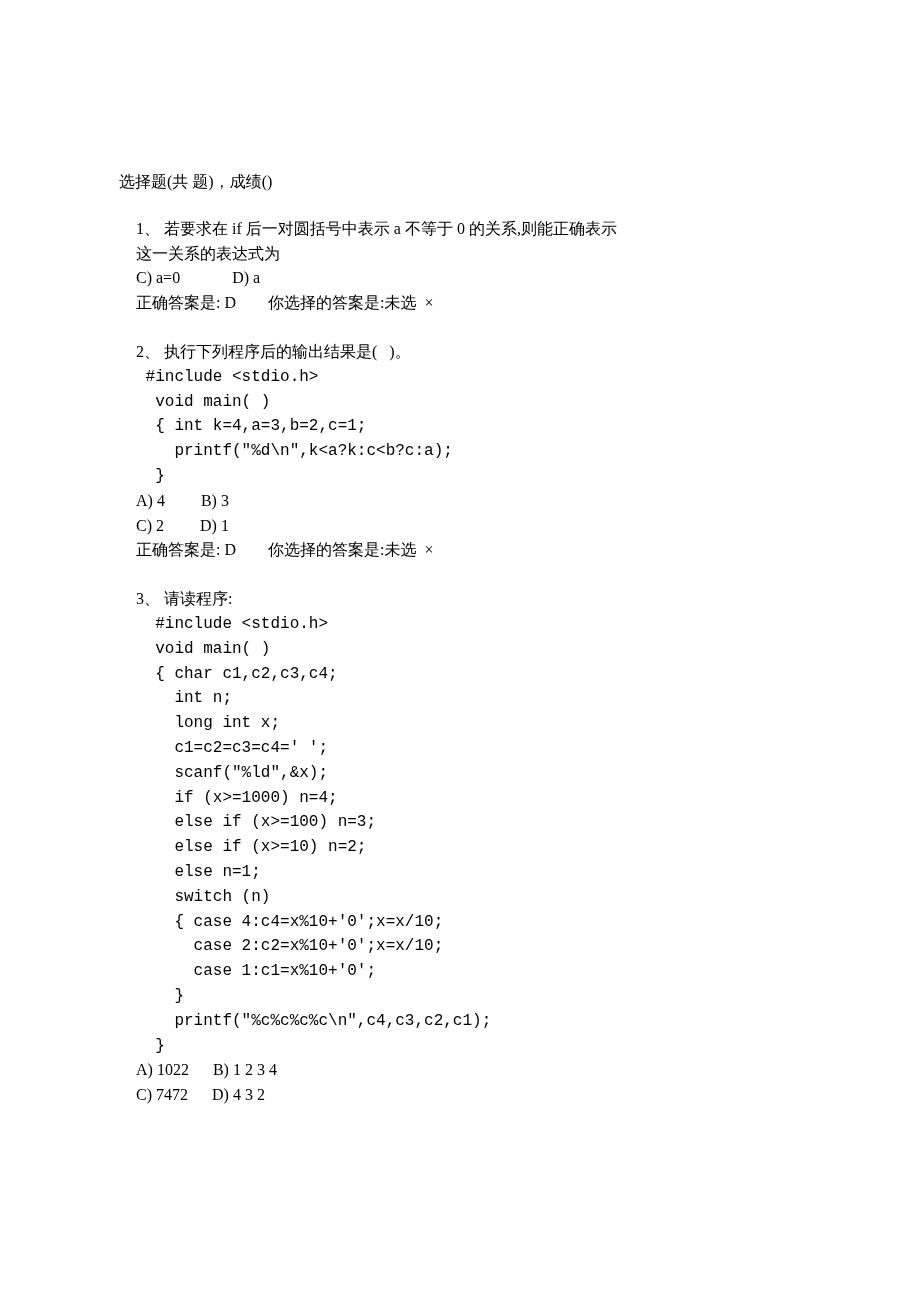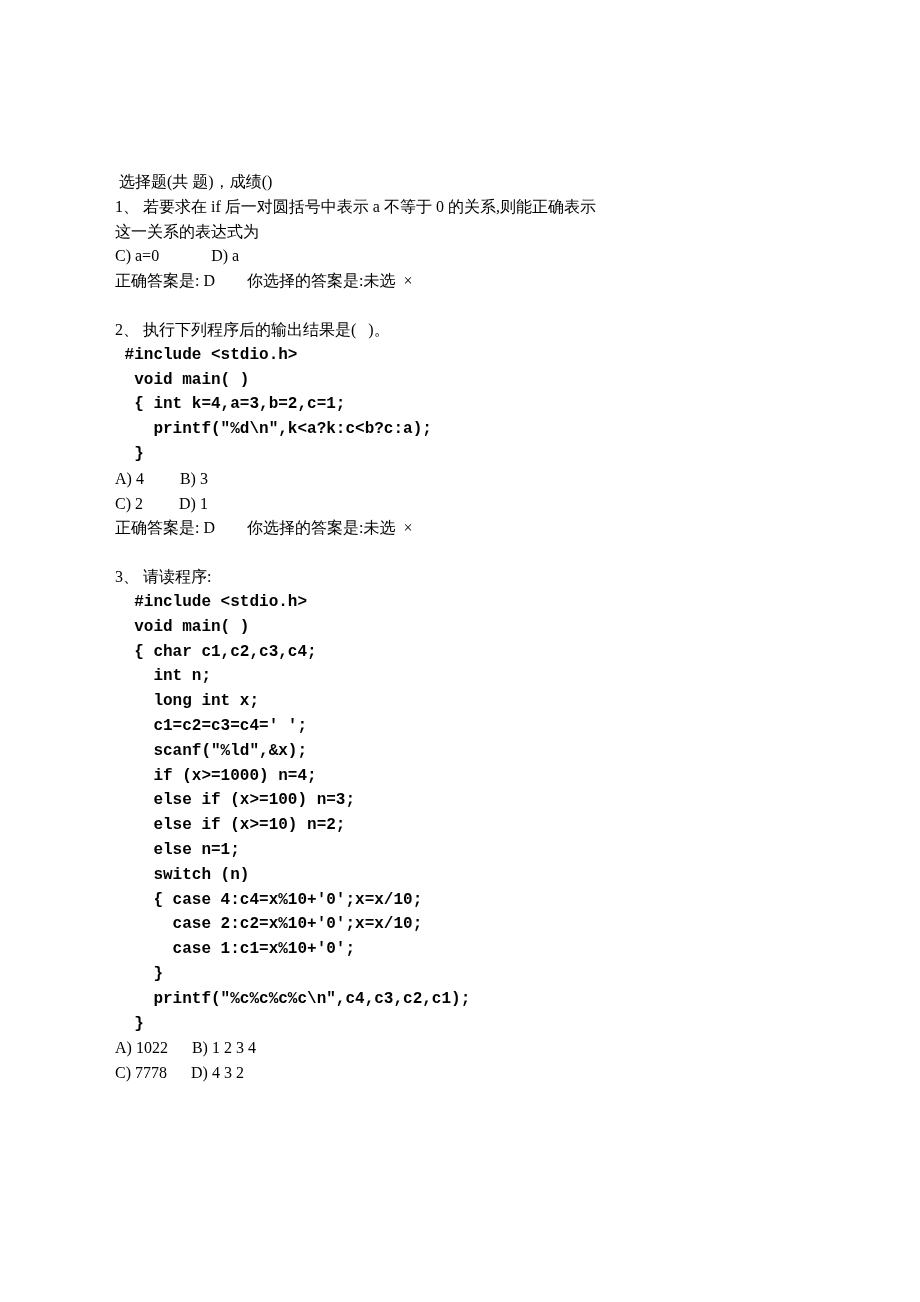--- a/index.html
+++ b/index.html
@@ -12,29 +12,30 @@
     min-height: 1302px;
     box-sizing: border-box;
     font-family: "SimSun", "宋体", serif;
     font-size: 16px;
     color: #000000;
     line-height: 1.55;
     padding: 170px 0 0 115px;
   }
   .mono {
     font-family: "Courier New", monospace;
-    font-weight: bold;
   }
   .line {
     white-space: pre;
   }
   .q-block {
     margin-bottom: 24px;
+    margin-left: 21px;
   }
   .header-block {
+    margin-bottom: 22px;
   }
 </style>
 </head>
 <body>
 
 <div class="header-block line"> 选择题(共 题)，成绩()</div>
 
 <div class="q-block">
   <div class="line"><span>1、</span><span> 若要求在 if 后一对圆括号中表示 a 不等于 0 的关系,则能正确表示</span></div>
   <div class="line">这一关系的表达式为</div>
@@ -68,14 +69,14 @@
   <div class="line mono">    else if (x&gt;=10) n=2;</div>
   <div class="line mono">    else n=1;</div>
   <div class="line mono">    switch (n)</div>
   <div class="line mono">    { case 4:c4=x%10+'0';x=x/10;</div>
   <div class="line mono">      case 2:c2=x%10+'0';x=x/10;</div>
   <div class="line mono">      case 1:c1=x%10+'0';</div>
   <div class="line mono">    }</div>
   <div class="line mono">    printf("%c%c%c%c\n",c4,c3,c2,c1);</div>
   <div class="line mono">  }</div>
   <div class="line"><span>A) 1022</span>      <span>B) 1 2 3 4</span></div>
-  <div class="line"><span>C) 7778</span>      <span>D) 4 3 2</span></div>
+  <div class="line"><span>C) 7472</span>      <span>D) 4 3 2</span></div>
 </div>
 
 </body></html>

